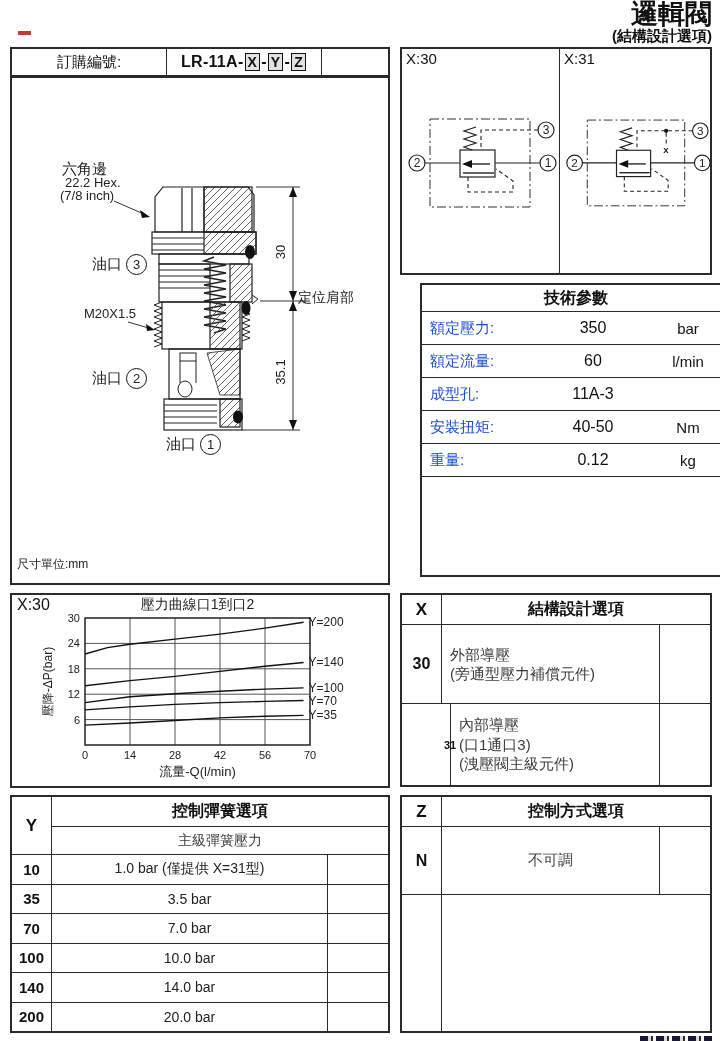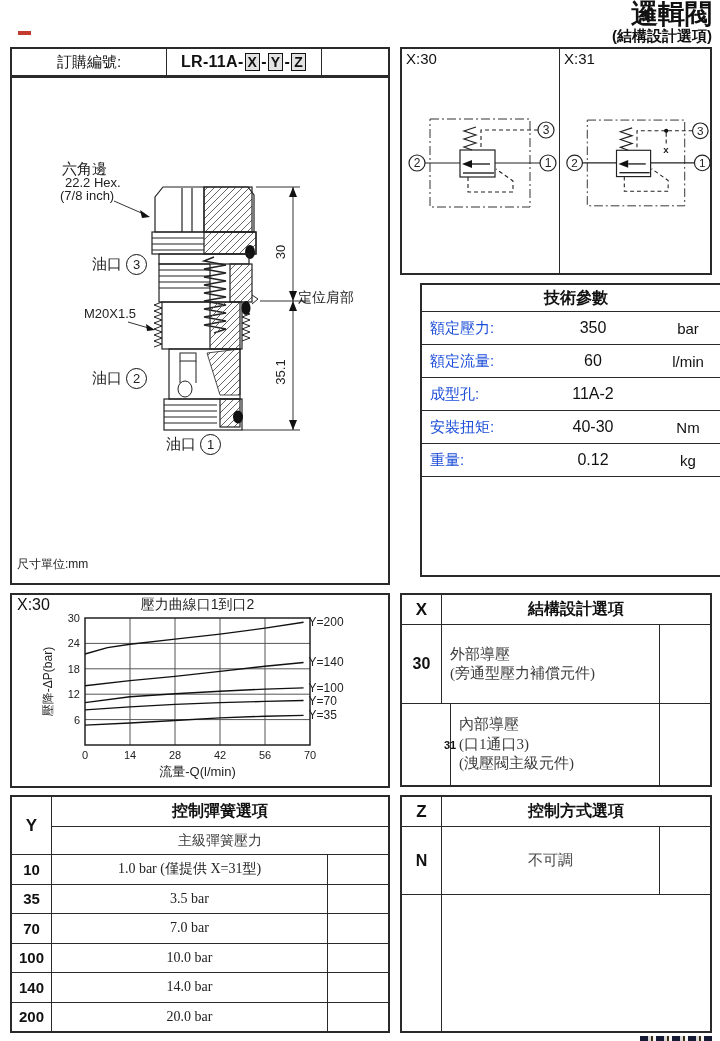--- a/index.html
+++ b/index.html
@@ -50,21 +50,21 @@
   .chart-box{left:10px;top:593px;width:380px;height:195px;}
   .chart-corner{position:absolute;left:5px;top:1px;font-size:16px;}
   #chart-svg{position:absolute;left:0;top:0;}
 
   
   .opt-header{display:flex;border-bottom:1.5px solid #2a2a2a;box-sizing:border-box;}
   .code-col{width:40px;border-right:1.5px solid #2a2a2a;display:flex;align-items:center;justify-content:center;
             font-weight:bold;box-sizing:border-box;}
   .opt-title{flex:1;display:flex;align-items:center;justify-content:center;font-weight:bold;font-size:16px;}
   .opt-row{display:flex;box-sizing:border-box;}
-  .opt-main{flex:1;display:flex;align-items:center;justify-content:center;box-sizing:border-box;font-family:Liberation Serif, serif;}
+  .opt-main{flex:1;display:flex;align-items:center;justify-content:center;box-sizing:border-box;}
   .opt-narrow{border-left:1px solid #2a2a2a;box-sizing:border-box;}
 
   .x-table{left:400px;top:593px;width:312px;height:194px;display:flex;flex-direction:column;}
   .x-table .opt-header{height:30px;}
   .x-table .code-col{font-size:17px;}
   .x-row{border-bottom:1px solid #2a2a2a;}
   .x-row:last-child{border-bottom:none;flex:1;}
   .x-row .opt-main{flex-direction:column;align-items:flex-start;justify-content:center;padding-left:8px;
                    font-size:15px;color:#3a3a3a;line-height:1.3;}
   .x-row .opt-narrow{width:51px;}
@@ -281,26 +281,26 @@
       <span class="val">350</span>
       <span class="unit">bar</span>
     </div>
     <div class="tech-row">
       <span class="lab">額定流量:</span>
       <span class="val">60</span>
       <span class="unit">l/min</span>
     </div>
     <div class="tech-row">
       <span class="lab">成型孔:</span>
-      <span class="val">11A-2</span>
+      <span class="val">11A-3</span>
       <span class="unit"></span>
     </div>
     <div class="tech-row">
       <span class="lab">安裝扭矩:</span>
-      <span class="val">40-30</span>
+      <span class="val">40-50</span>
       <span class="unit">Nm</span>
     </div>
     <div class="tech-row">
       <span class="lab">重量:</span>
       <span class="val">0.12</span>
       <span class="unit">kg</span>
     </div>
   </div>
 
   <div class="box chart-box">

